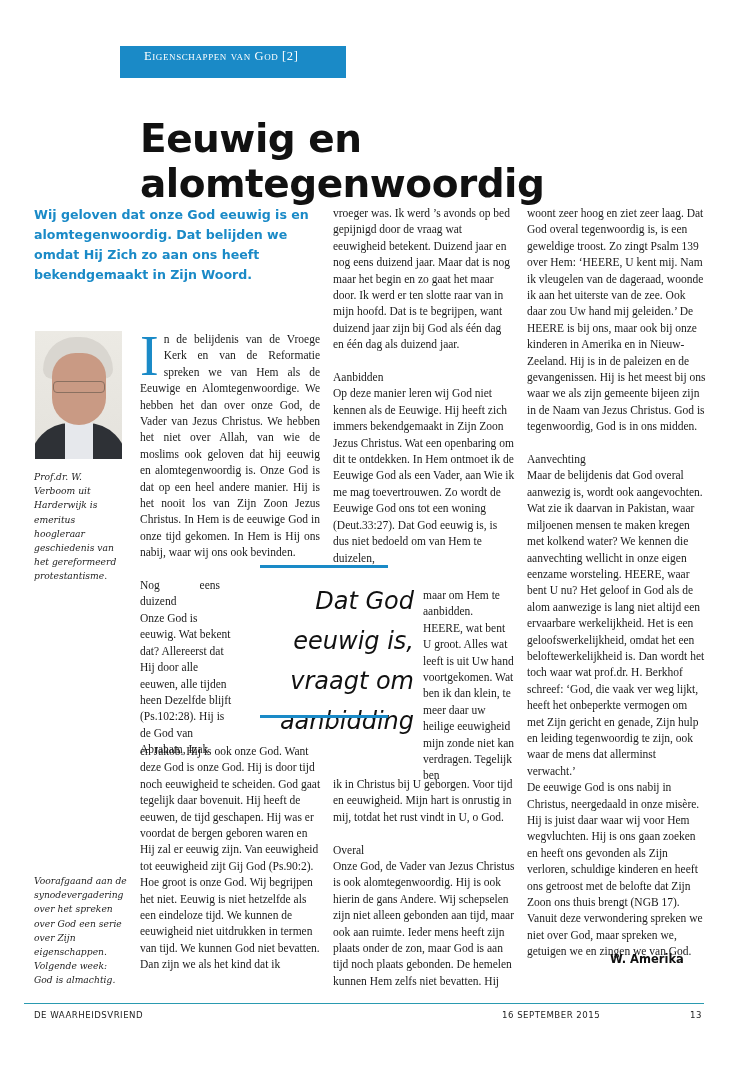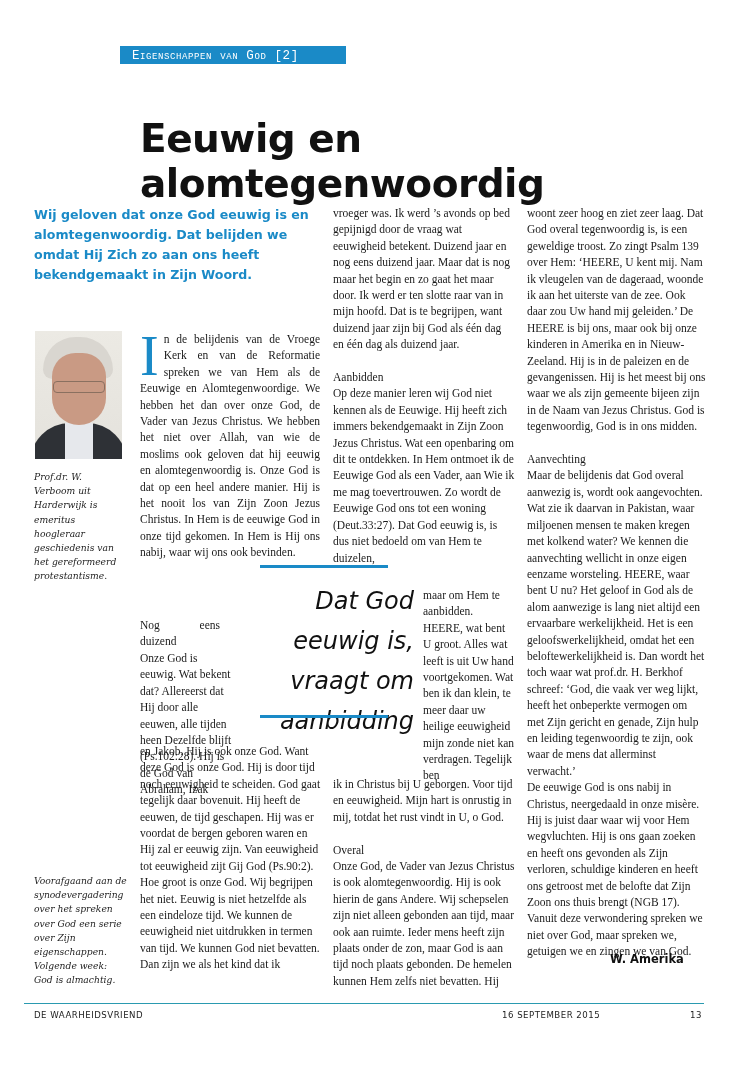--- a/index.html
+++ b/index.html
@@ -1,23 +1,23 @@
 <!DOCTYPE html>
 <html><head>
 <meta charset="utf-8">
 <style>
   * { box-sizing: border-box; margin: 0; padding: 0; }
   html, body { width: 738px; height: 1068px; background: #ffffff; overflow: hidden; }
   body { position: relative; font-family: "Liberation Serif", "DejaVu Serif", serif; color: #1a1a1a; }
 
   .series-bar {
-    position: absolute; left: 120px; top: 46px; width: 226px; height: 18px;
+    position: absolute; left: 120px; top: 46px; width: 226px; height: 32px;
     background: #1a8ac7; color: #fff;
-    font-family: Liberation Mono, monospace; font-size: 12.5px; letter-spacing: 0.6px;
-    padding: 3px 0 0 12px; font-variant: small-caps;
+    font-family: Liberation Serif, serif; font-size: 12.5px; letter-spacing: 0.6px;
+    padding: 3px 0 0 24px; font-variant: small-caps;
   }
   .title {
     position: absolute; left: 140px; top: 104px; width: 580px;
     font-family: "DejaVu Sans", sans-serif; font-weight: bold; font-size: 39px;
     letter-spacing: -0.5px; color: #111; margin-top: 12px;
   }
   .intro {
     position: absolute; left: 34px; top: 205px; width: 290px;
     font-family: "DejaVu Sans", sans-serif; font-weight: bold; font-size: 12.6px;
     line-height: 20px; color: #1a8ac7;
@@ -87,21 +87,21 @@
   <div class="hair"></div>
     <div class="face"></div>
     <div class="glasses"></div>
 </div>
 <div class="caption author">Prof.dr. W. Verboom uit Harderwijk is emeritus hoogleraar geschiedenis van het gereformeerd protestantisme.</div>
 <div class="caption series">Voorafgaand aan de synodevergadering over het spreken over God een serie over Zijn eigenschappen. Volgende week: God is almachtig.</div>
 
 <div class="col" style="left:140px; top:331px; width:180px; text-align:justify;">
   <p><span class="dropcap">I</span><span>n de belijdenis van de Vroege Kerk en van de Reformatie spreken we van Hem als de Eeuwige en Alomtegenwoordige. We hebben het dan over onze God, de Vader van Jezus Christus. We hebben het niet over Allah, van wie de moslims ook geloven dat hij eeuwig en alomtegenwoordig is. Onze God is dat op een heel andere manier. Hij is het nooit los van Zijn Zoon Jezus Christus. In Hem is de eeuwige God in onze tijd gekomen. In Hem is Hij ons nabij, waar wij ons ook bevinden.</span></p>
   <div class="gap"></div>
-  <p class="head" style="width:80px;margin-top:40px;">Nog eens duizend</p>
+  <p class="head" style="width:80px;">Nog eens duizend</p>
   <p style="width:92px; text-align:left;">Onze God is eeuwig. Wat bekent dat? Allereerst dat Hij door alle eeuwen, alle tijden heen Dezelfde blijft (Ps.102:28). Hij is de God van Abraham, Izak</p>
 </div>
 
 <div class="col" style="left:140px; top:743px; width:184px;">
   <p>en Jakob. Hij is ook onze God. Want deze God is onze God. Hij is door tijd noch eeuwigheid te scheiden. God gaat tegelijk daar bovenuit. Hij heeft de eeuwen, de tijd geschapen. Hij was er voordat de bergen geboren waren en Hij zal er eeuwig zijn. Van eeuwigheid tot eeuwigheid zijt Gij God (Ps.90:2). Hoe groot is onze God. Wij begrijpen het niet. Eeuwig is niet hetzelfde als een eindeloze tijd. We kunnen de eeuwigheid niet uitdrukken in termen van tijd. We kunnen God niet bevatten. Dan zijn we als het kind dat ik</p>
 </div>
 
 <div class="pull">
   <div class="rule top"></div>
   <span>Dat God eeuwig is, vraagt om aanbidding</span>

